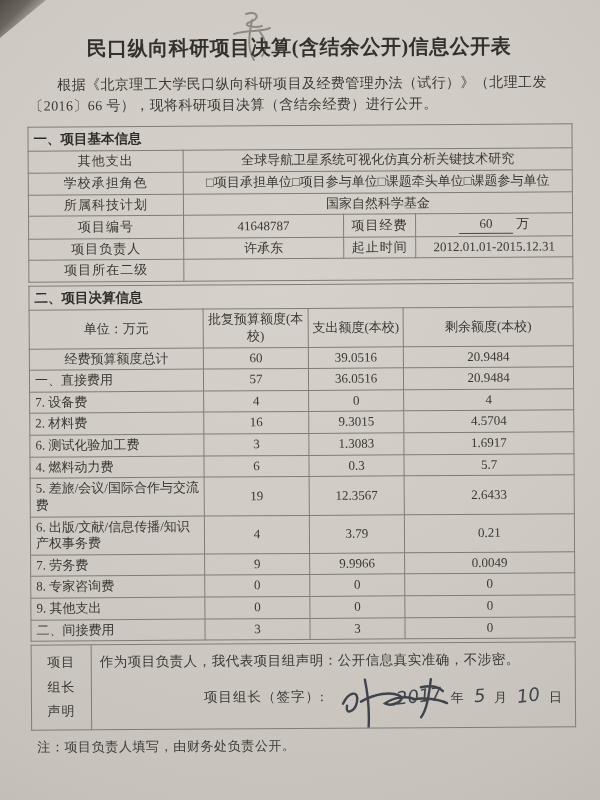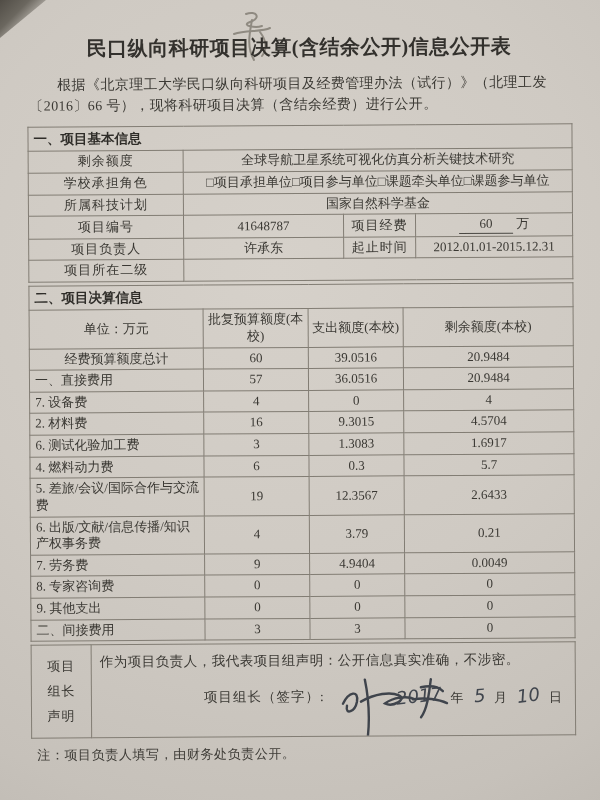--- a/index.html
+++ b/index.html
@@ -49,21 +49,21 @@
     font-family:"Liberation Sans","DejaVu Sans",sans-serif;color:#2f2d29;
   }
   td.lbl{letter-spacing:1px;}
   td.left{text-align:left;padding-left:5px;}
   td.colhdr{padding:2px 1px;}
   .uline{
     display:inline-block;min-width:46px;text-align:center;
     border-bottom:1px solid #4a4843;padding:0 4px;
   }
   
-  td.decl-label{width:60px;padding:9px 2px;letter-spacing:1px;}
+  td.decl-label{width:60px;padding:0 2px;letter-spacing:1px;}
   .decl-label-line{line-height:1.9;}
   td.decl-body{text-align:left;vertical-align:top;padding:6px 8px 14px 8px;}
   .statement{margin:2px 0 10px 0;font-size:13.5px;letter-spacing:.5px;}
   .sign-line{
     position:relative;display:flex;align-items:center;
     padding-left:104px;height:34px;
   }
   .sign-label{font-size:13.5px;letter-spacing:1px;}
   .signature-svg{
     position:absolute;left:235px;top:-14px;pointer-events:none;
@@ -111,21 +111,21 @@
           <col style="width:155px">
           <col style="width:160px">
           <col style="width:72px">
           <col style="width:157px">
         </colgroup>
       <tbody>
           <tr>
         <td class="sec" colspan="4">一、项目基本信息</td>
       </tr>
       <tr>
-        <td class="lbl">剩余额度</td>
+        <td class="lbl">其他支出</td>
         <td colspan="3">全球导航卫星系统可视化仿真分析关键技术研究</td>
       </tr>
       <tr>
         <td class="lbl">学校承担角色</td>
         <td colspan="3">□项目承担单位□项目参与单位□课题牵头单位□课题参与单位</td>
       </tr>
       <tr>
         <td class="lbl">所属科技计划</td>
         <td colspan="3">国家自然科学基金</td>
       </tr>
@@ -212,21 +212,21 @@
       </tr>
       <tr>
         <td class="left">6. 出版/文献/信息传播/知识产权事务费</td>
         <td>4</td>
         <td>3.79</td>
         <td>0.21</td>
       </tr>
       <tr>
         <td class="left">7. 劳务费</td>
         <td>9</td>
-        <td>4.9404</td>
+        <td>9.9966</td>
         <td>0.0049</td>
       </tr>
       <tr>
         <td class="left">8. 专家咨询费</td>
         <td>0</td>
         <td>0</td>
         <td>0</td>
       </tr>
       <tr>
         <td class="left">9. 其他支出</td>

